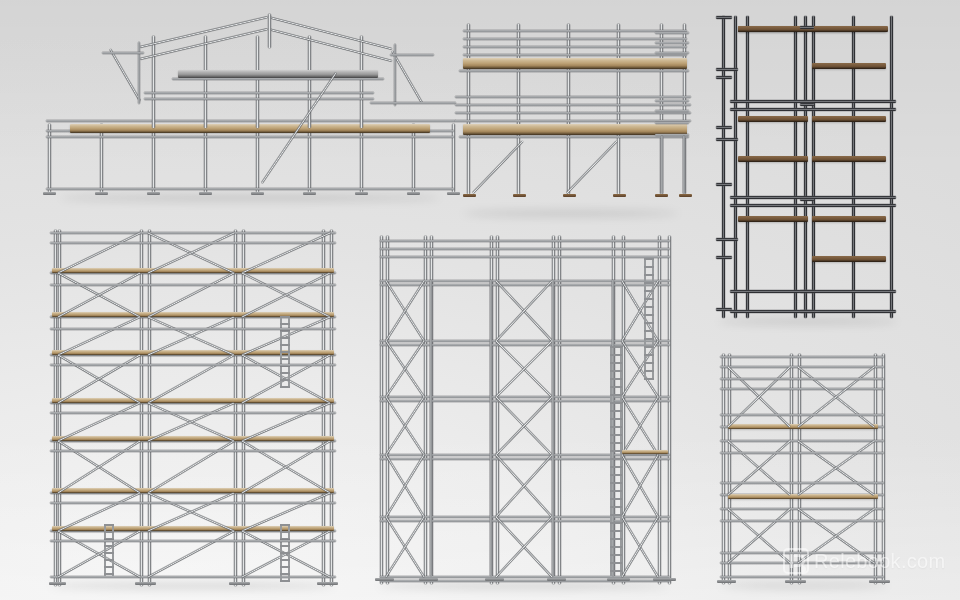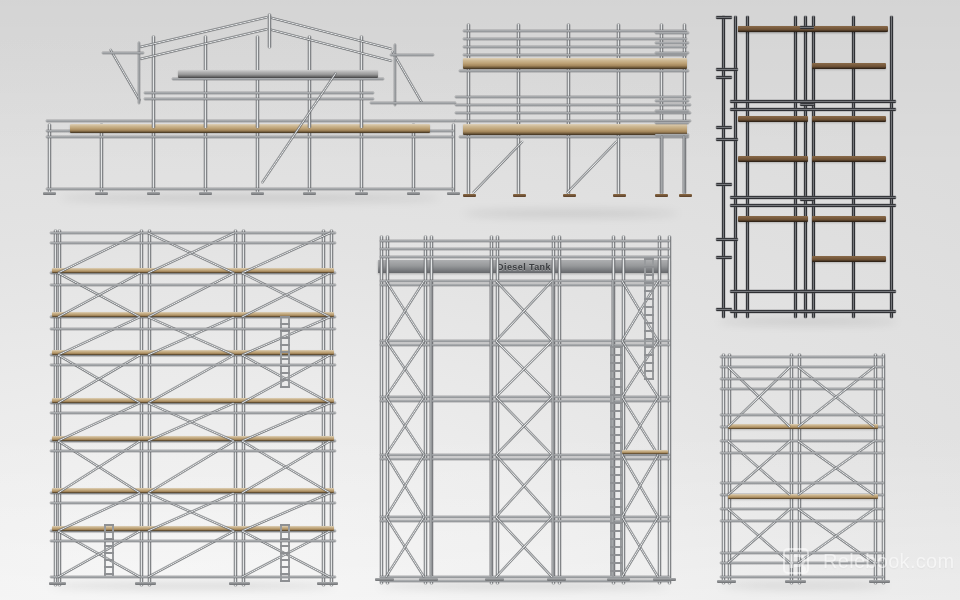--- a/index.html
+++ b/index.html
@@ -56,21 +56,21 @@
   .shadow{position:absolute;background:rgba(0,0,0,.10);filter:blur(4px);border-radius:50%;}
 
   
   .banner{position:absolute;display:flex;align-items:center;justify-content:center;
     background:linear-gradient(180deg,#adaeb0 0%,#97999b 45%,#7c7e81 75%,#66686b 100%);
     box-shadow:0 1px 2px rgba(0,0,0,.25);}
   .banner span{font-size:9px;letter-spacing:.4px;color:#3b3d40;
     text-shadow:0 1px 0 rgba(255,255,255,.28);white-space:nowrap;font-weight:700;}
 
   
-  #watermark{position:absolute;left:783px;top:548px;display:flex;align-items:center;gap:14px;
+  #watermark{position:absolute;left:783px;top:548px;display:flex;align-items:center;gap:5px;
     opacity:.55;pointer-events:none;}
   #watermark .wm-logo{width:26px;height:26px;border-radius:5px;position:relative;
     border:2px solid rgba(255,255,255,.92);box-sizing:border-box;}
   #watermark .wm-logo:before{content:"";position:absolute;left:5px;top:4px;width:7px;height:14px;
     border-left:3px solid rgba(255,255,255,.92);}
   #watermark .wm-logo:after{content:"";position:absolute;left:9px;top:4px;width:8px;height:7px;
     border:3px solid rgba(255,255,255,.92);border-left:none;border-radius:0 6px 6px 0;
     box-shadow:4px 9px 0 -3px rgba(255,255,255,.92);}
   #watermark .wm-text{font-size:20px;color:rgba(255,255,255,.95);letter-spacing:.3px;
     text-shadow:0 1px 2px rgba(0,0,0,.10);}
@@ -326,23 +326,20 @@
       <div class="foot" style="left:91px;top:358px;"></div>
       <div class="foot" style="left:99px;top:358px;"></div>
       <div class="foot" style="left:185px;top:358px;"></div>
       <div class="foot" style="left:193px;top:358px;"></div>
       <div class="foot" style="left:273px;top:358px;"></div>
       <div class="foot" style="left:281px;top:358px;"></div>
     </div>
 
   <div class="model" id="m5" style="left:372px;top:228px;width:305px;height:362px;">
     <div class="shadow" style="left:6px;top:354px;width:290px;height:8px;"></div>
-    <div class="banner" style="left:6px;top:32px;width:292px;height:13px;">
-      <span>Diesel Tank</span>
-    </div>
   <div class="tube-v" style="left:8px;top:8px;height:348px;"></div>
       <div class="tube-v" style="left:14px;top:8px;height:348px;"></div>
       <div class="tube-v" style="left:52px;top:8px;height:348px;"></div>
       <div class="tube-v" style="left:58px;top:8px;height:348px;"></div>
       <div class="tube-v" style="left:118px;top:8px;height:348px;"></div>
       <div class="tube-v" style="left:124px;top:8px;height:348px;"></div>
       <div class="tube-v" style="left:180px;top:8px;height:348px;"></div>
       <div class="tube-v" style="left:186px;top:8px;height:348px;"></div>
       <div class="tube-v" style="left:240px;top:8px;height:348px;"></div>
       <div class="tube-v" style="left:250px;top:8px;height:348px;"></div>

